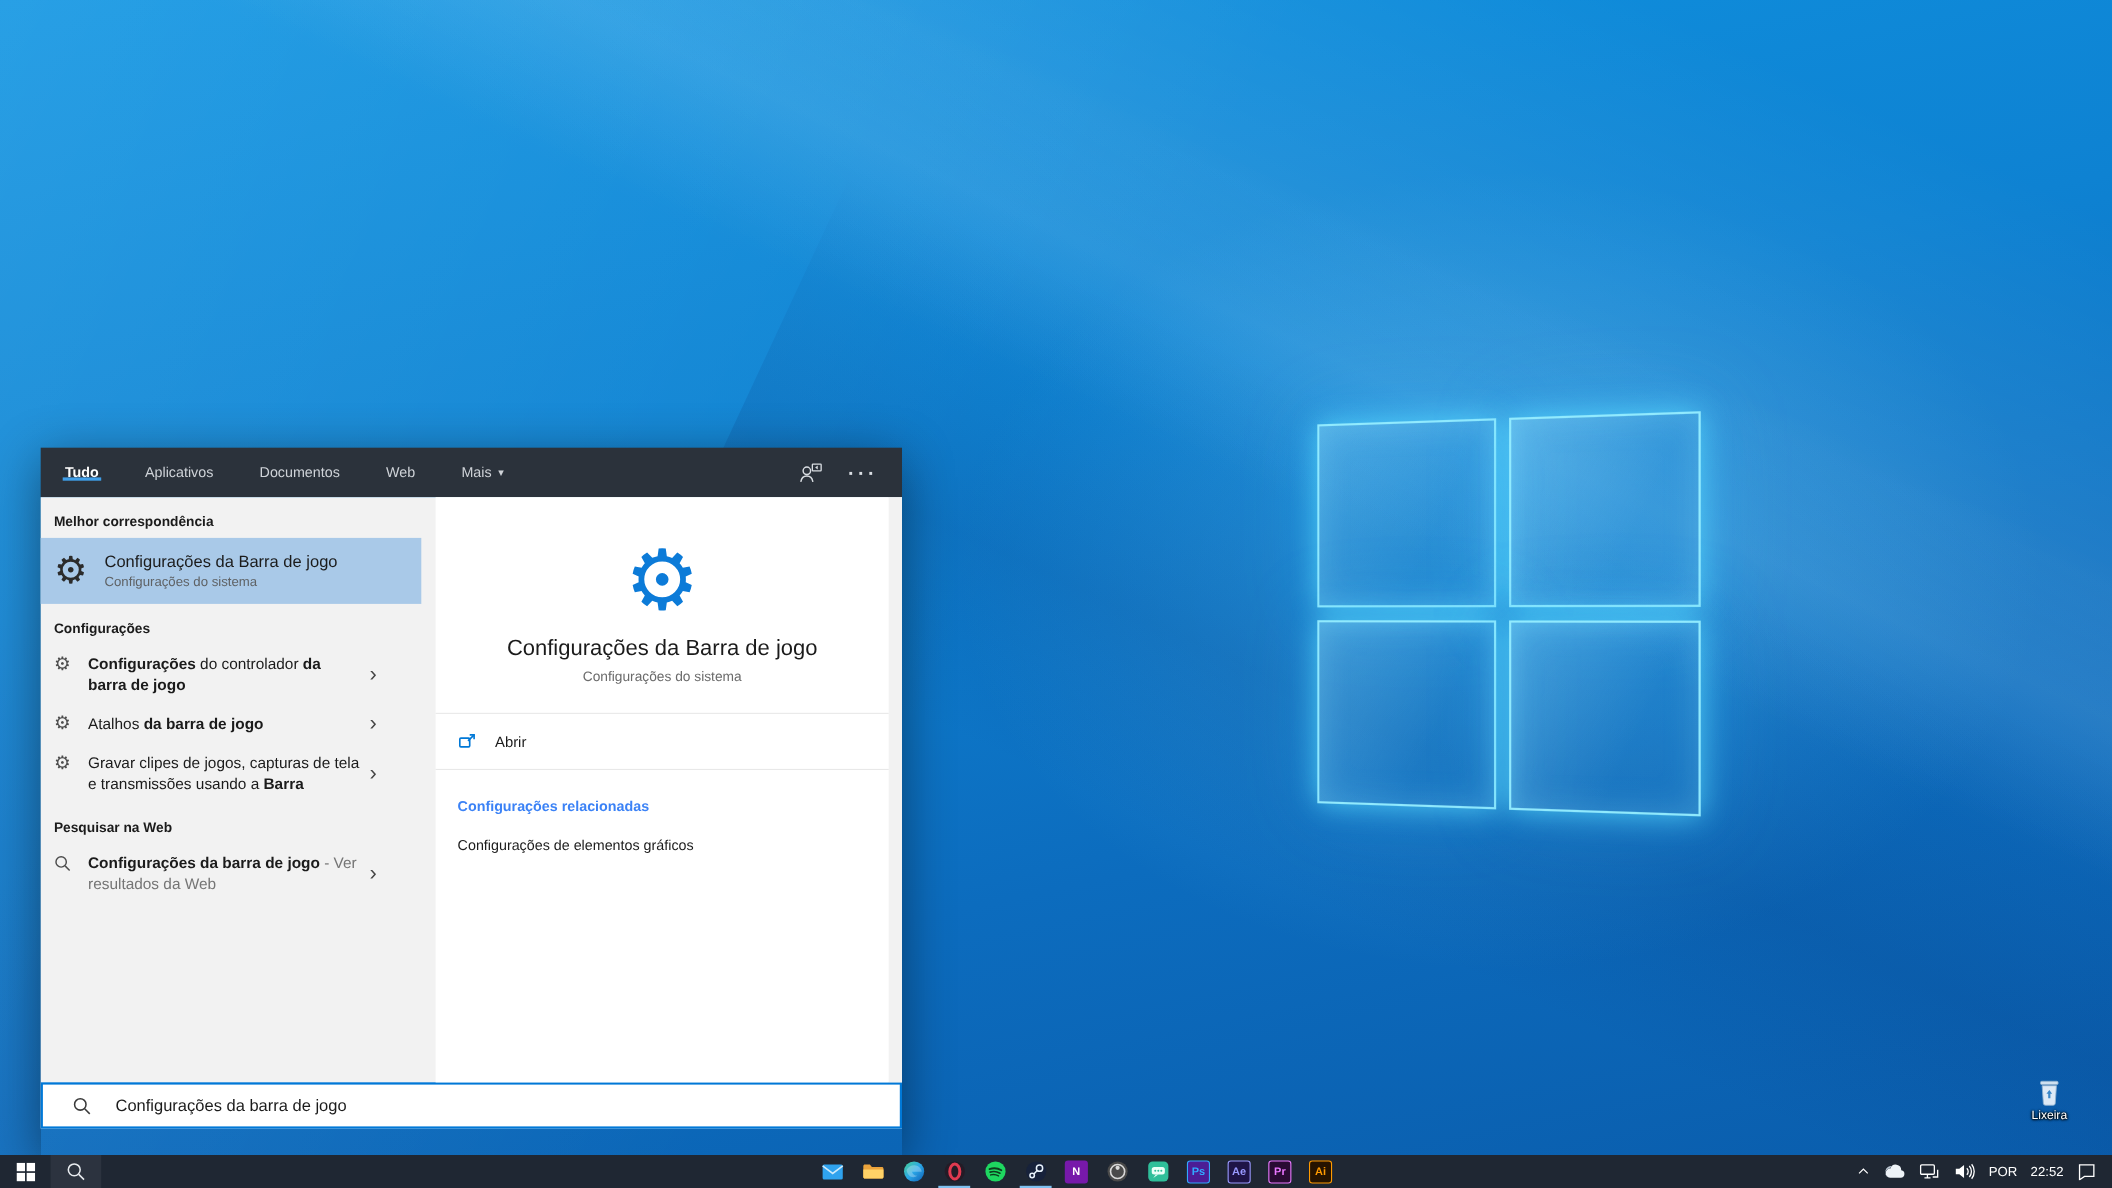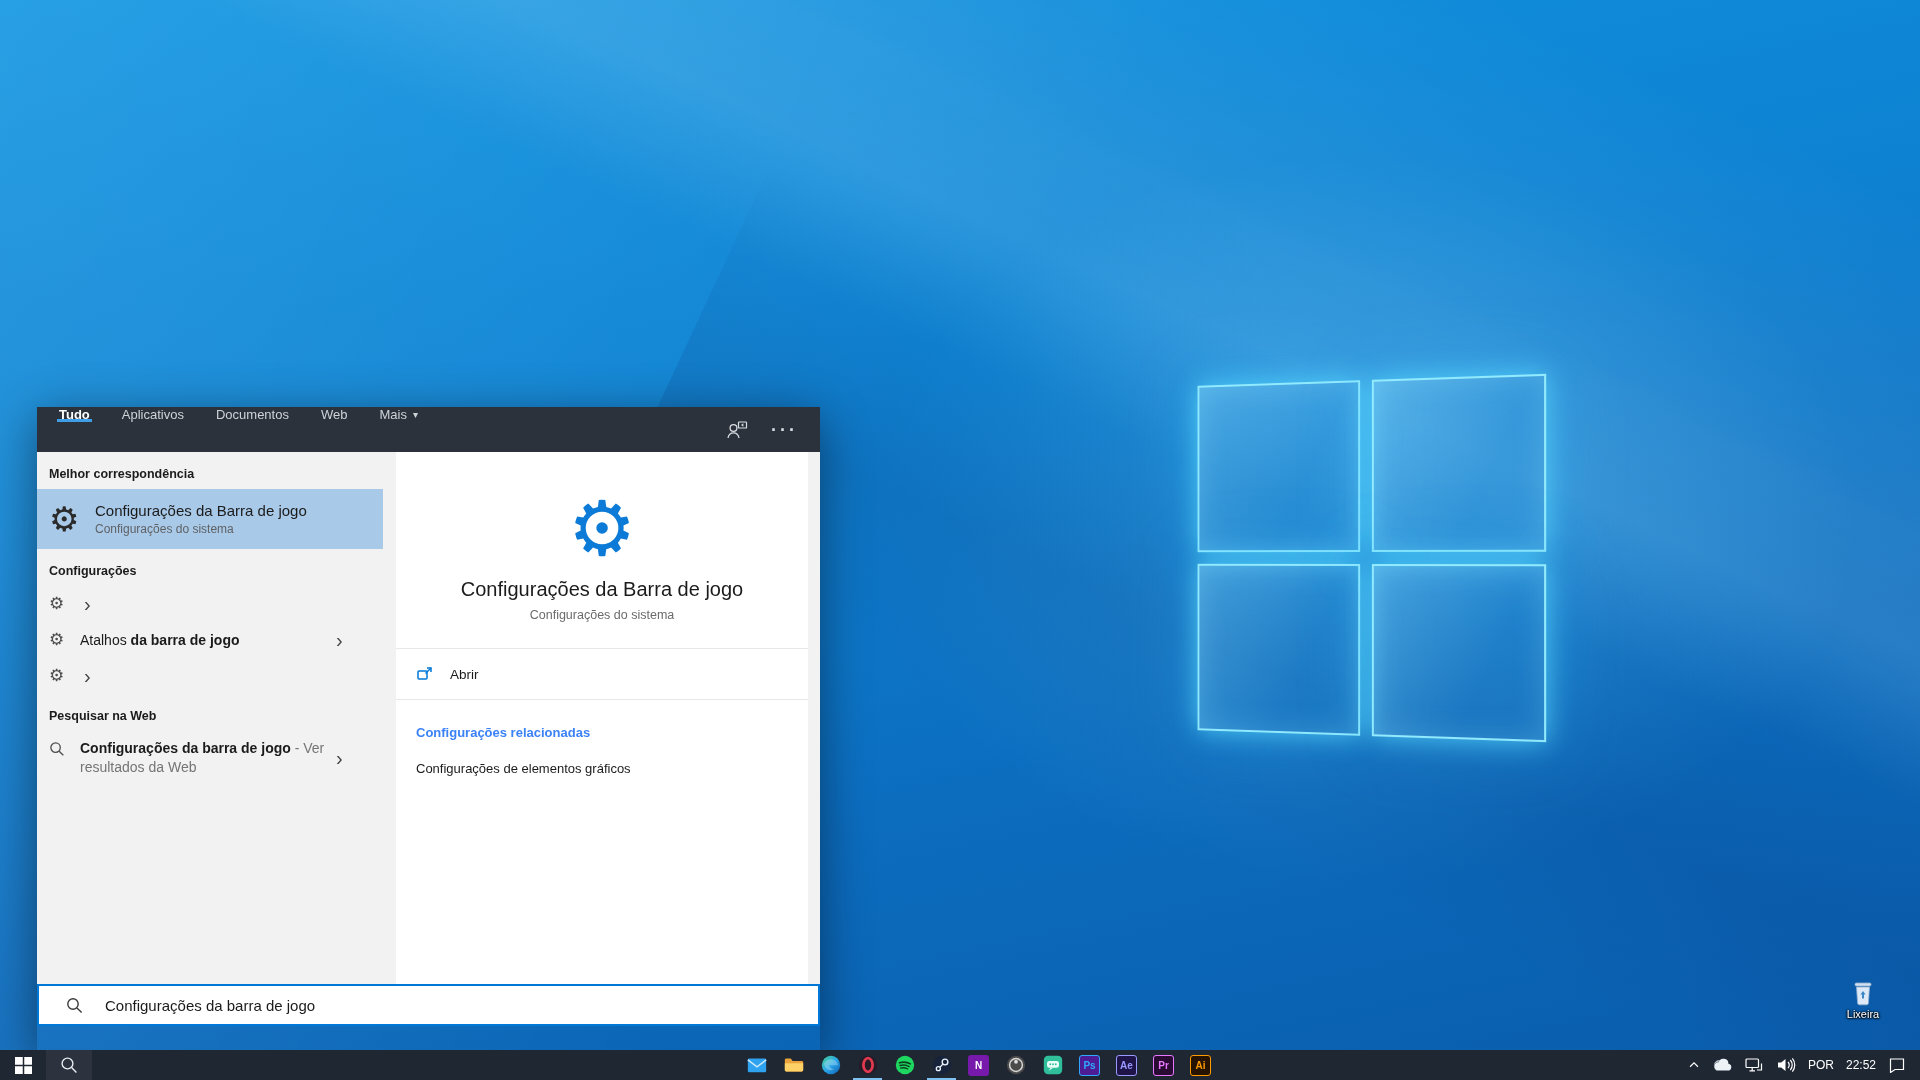--- a/index.html
+++ b/index.html
@@ -31,21 +31,21 @@
   
   .recycle { position:absolute; left:1832px; top:980px; width:62px; text-align:center; cursor:default; }
   .recycle .binicon { display:block; margin:0 auto; }
   .recycle .binlabel { display:block; margin-top:2px; font-size:11px; color:#fff;
     text-shadow:0 1px 2px #000, 1px 0 2px #000, -1px 0 2px #000; }
 
   
   .panel { position:absolute; left:37px; top:407px; width:783px; height:643px;
     box-shadow:0 10px 45px rgba(0,0,0,.45); }
   .panel-header { height:45px; background:#2b323b; display:flex; align-items:center; padding:0 22px; }
-  .tabs { display:flex; align-items:flex-start; height:45px; gap:32px; }
+  .tabs { display:flex; align-items:center; height:45px; gap:42px; }
   .tab { position:relative; display:flex; align-items:center; gap:6px; font-size:13px; color:#cfd3d8; cursor:pointer; }
   .tab.active { color:#fff; font-weight:700; }
   .tab.active::after { content:""; position:absolute; left:-2px; right:-2px; bottom:0; height:3px; background:#3f9ee8; }
   .tab .caret { font-size:10px; color:#cfd3d8; }
   .hdr-icons { margin-left:auto; display:flex; align-items:center; gap:22px; }
   .hdr-ellipsis { color:#d9dde2; font-size:18px; letter-spacing:3px; font-weight:700; line-height:10px; cursor:pointer; }
 
   .panel-body { height:532px; display:flex; background:#f2f2f2; }
 
   
@@ -165,29 +165,31 @@
           <span class="bm-icon">⚙</span>
           <div>
             <div class="bm-title">Configurações da Barra de jogo</div>
             <div class="bm-sub">Configurações do sistema</div>
           </div>
         </div>
         <div id="left-sections">
             <div class="section-label">Configurações</div>
             <div class="result-item">
               <span class="ri-icon">⚙</span>
+              <div class="ri-text"><span class="b">Configurações</span><span class=""> do controlador </span><span class="b">da barra de jogo</span></div>
               <span class="ri-chev">›</span>
             </div>
             <div class="result-item">
               <span class="ri-icon">⚙</span>
               <div class="ri-text"><span class="">Atalhos </span><span class="b">da barra de jogo</span></div>
               <span class="ri-chev">›</span>
             </div>
             <div class="result-item">
               <span class="ri-icon">⚙</span>
+              <div class="ri-text"><span class="">Gravar clipes de jogos, capturas de tela e transmissões usando a </span><span class="b">Barra</span></div>
               <span class="ri-chev">›</span>
             </div>
             <div class="section-label">Pesquisar na Web</div>
             <div class="result-item">
               <span class="ri-icon"><svg width="16" height="16" viewBox="0 0 17 17">
                   <circle cx="7" cy="7" r="5" fill="none" stroke="#4d4d4d" stroke-width="1.4"></circle>
                   <line x1="10.8" y1="10.8" x2="15.2" y2="15.2" stroke="#4d4d4d" stroke-width="1.4"></line>
                 </svg></span>
               <div class="ri-text"><span class="b">Configurações da barra de jogo</span><span class=" muted"> - Ver resultados da Web</span></div>
               <span class="ri-chev">›</span>

